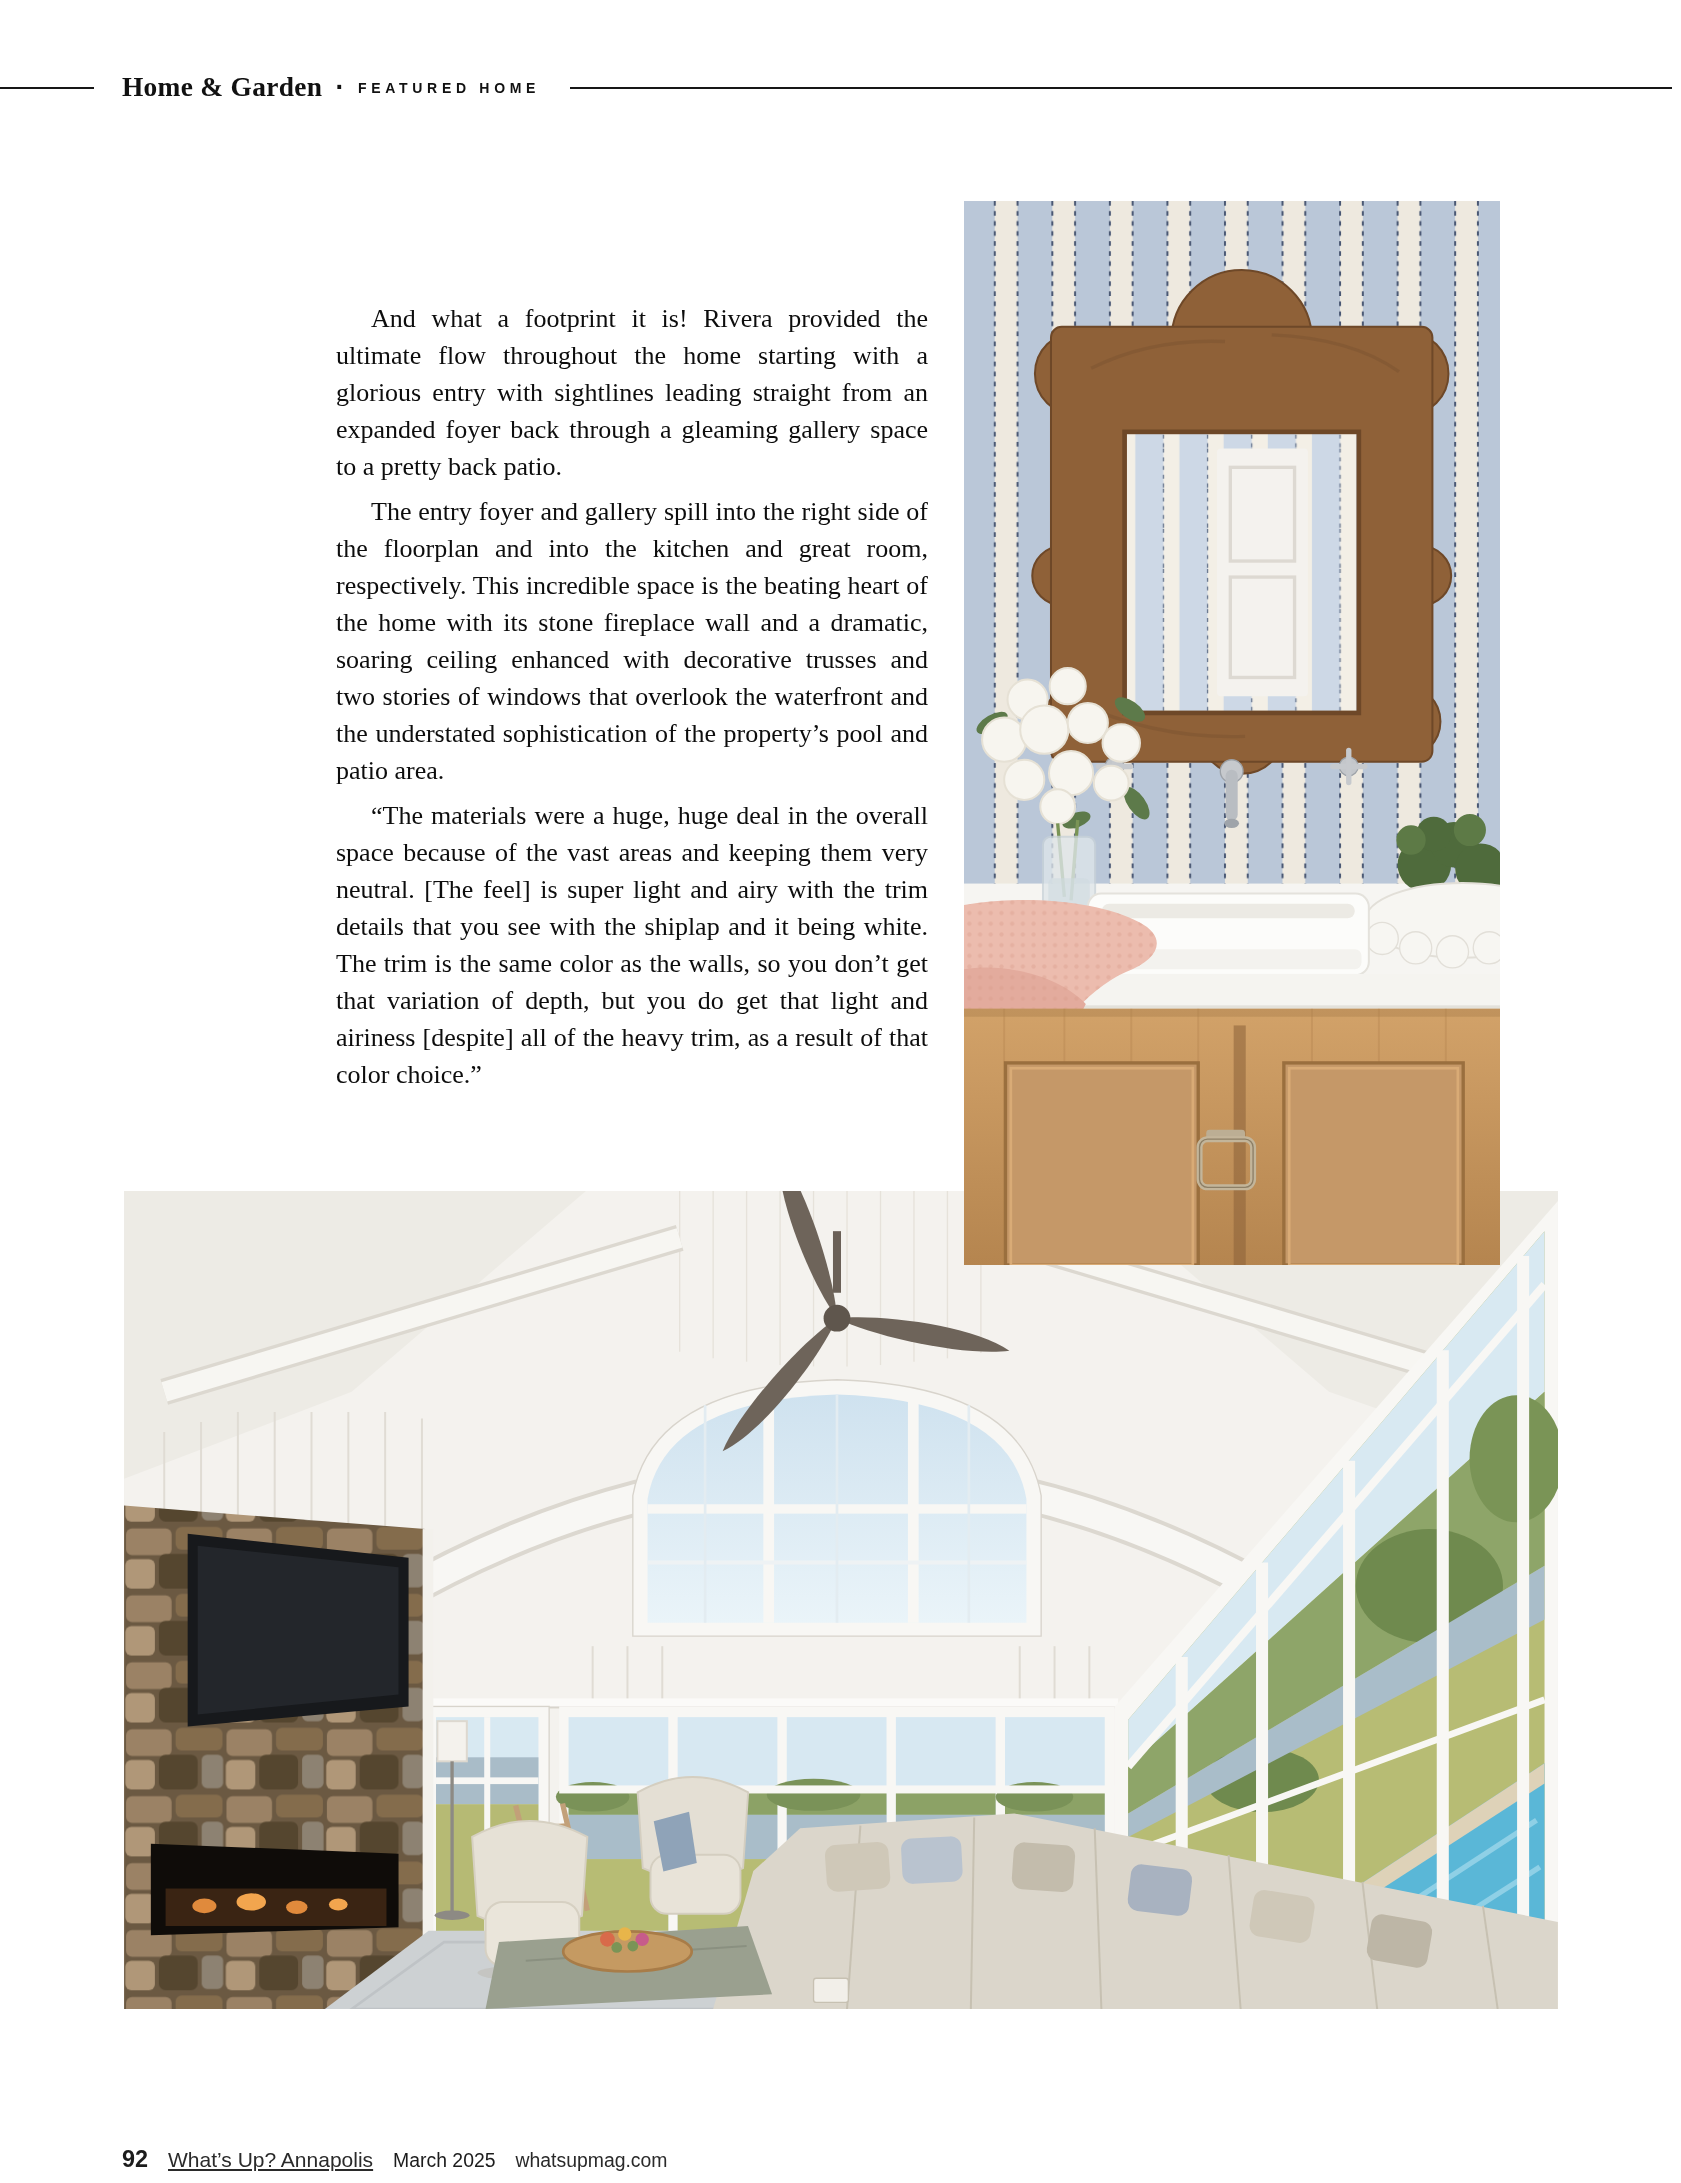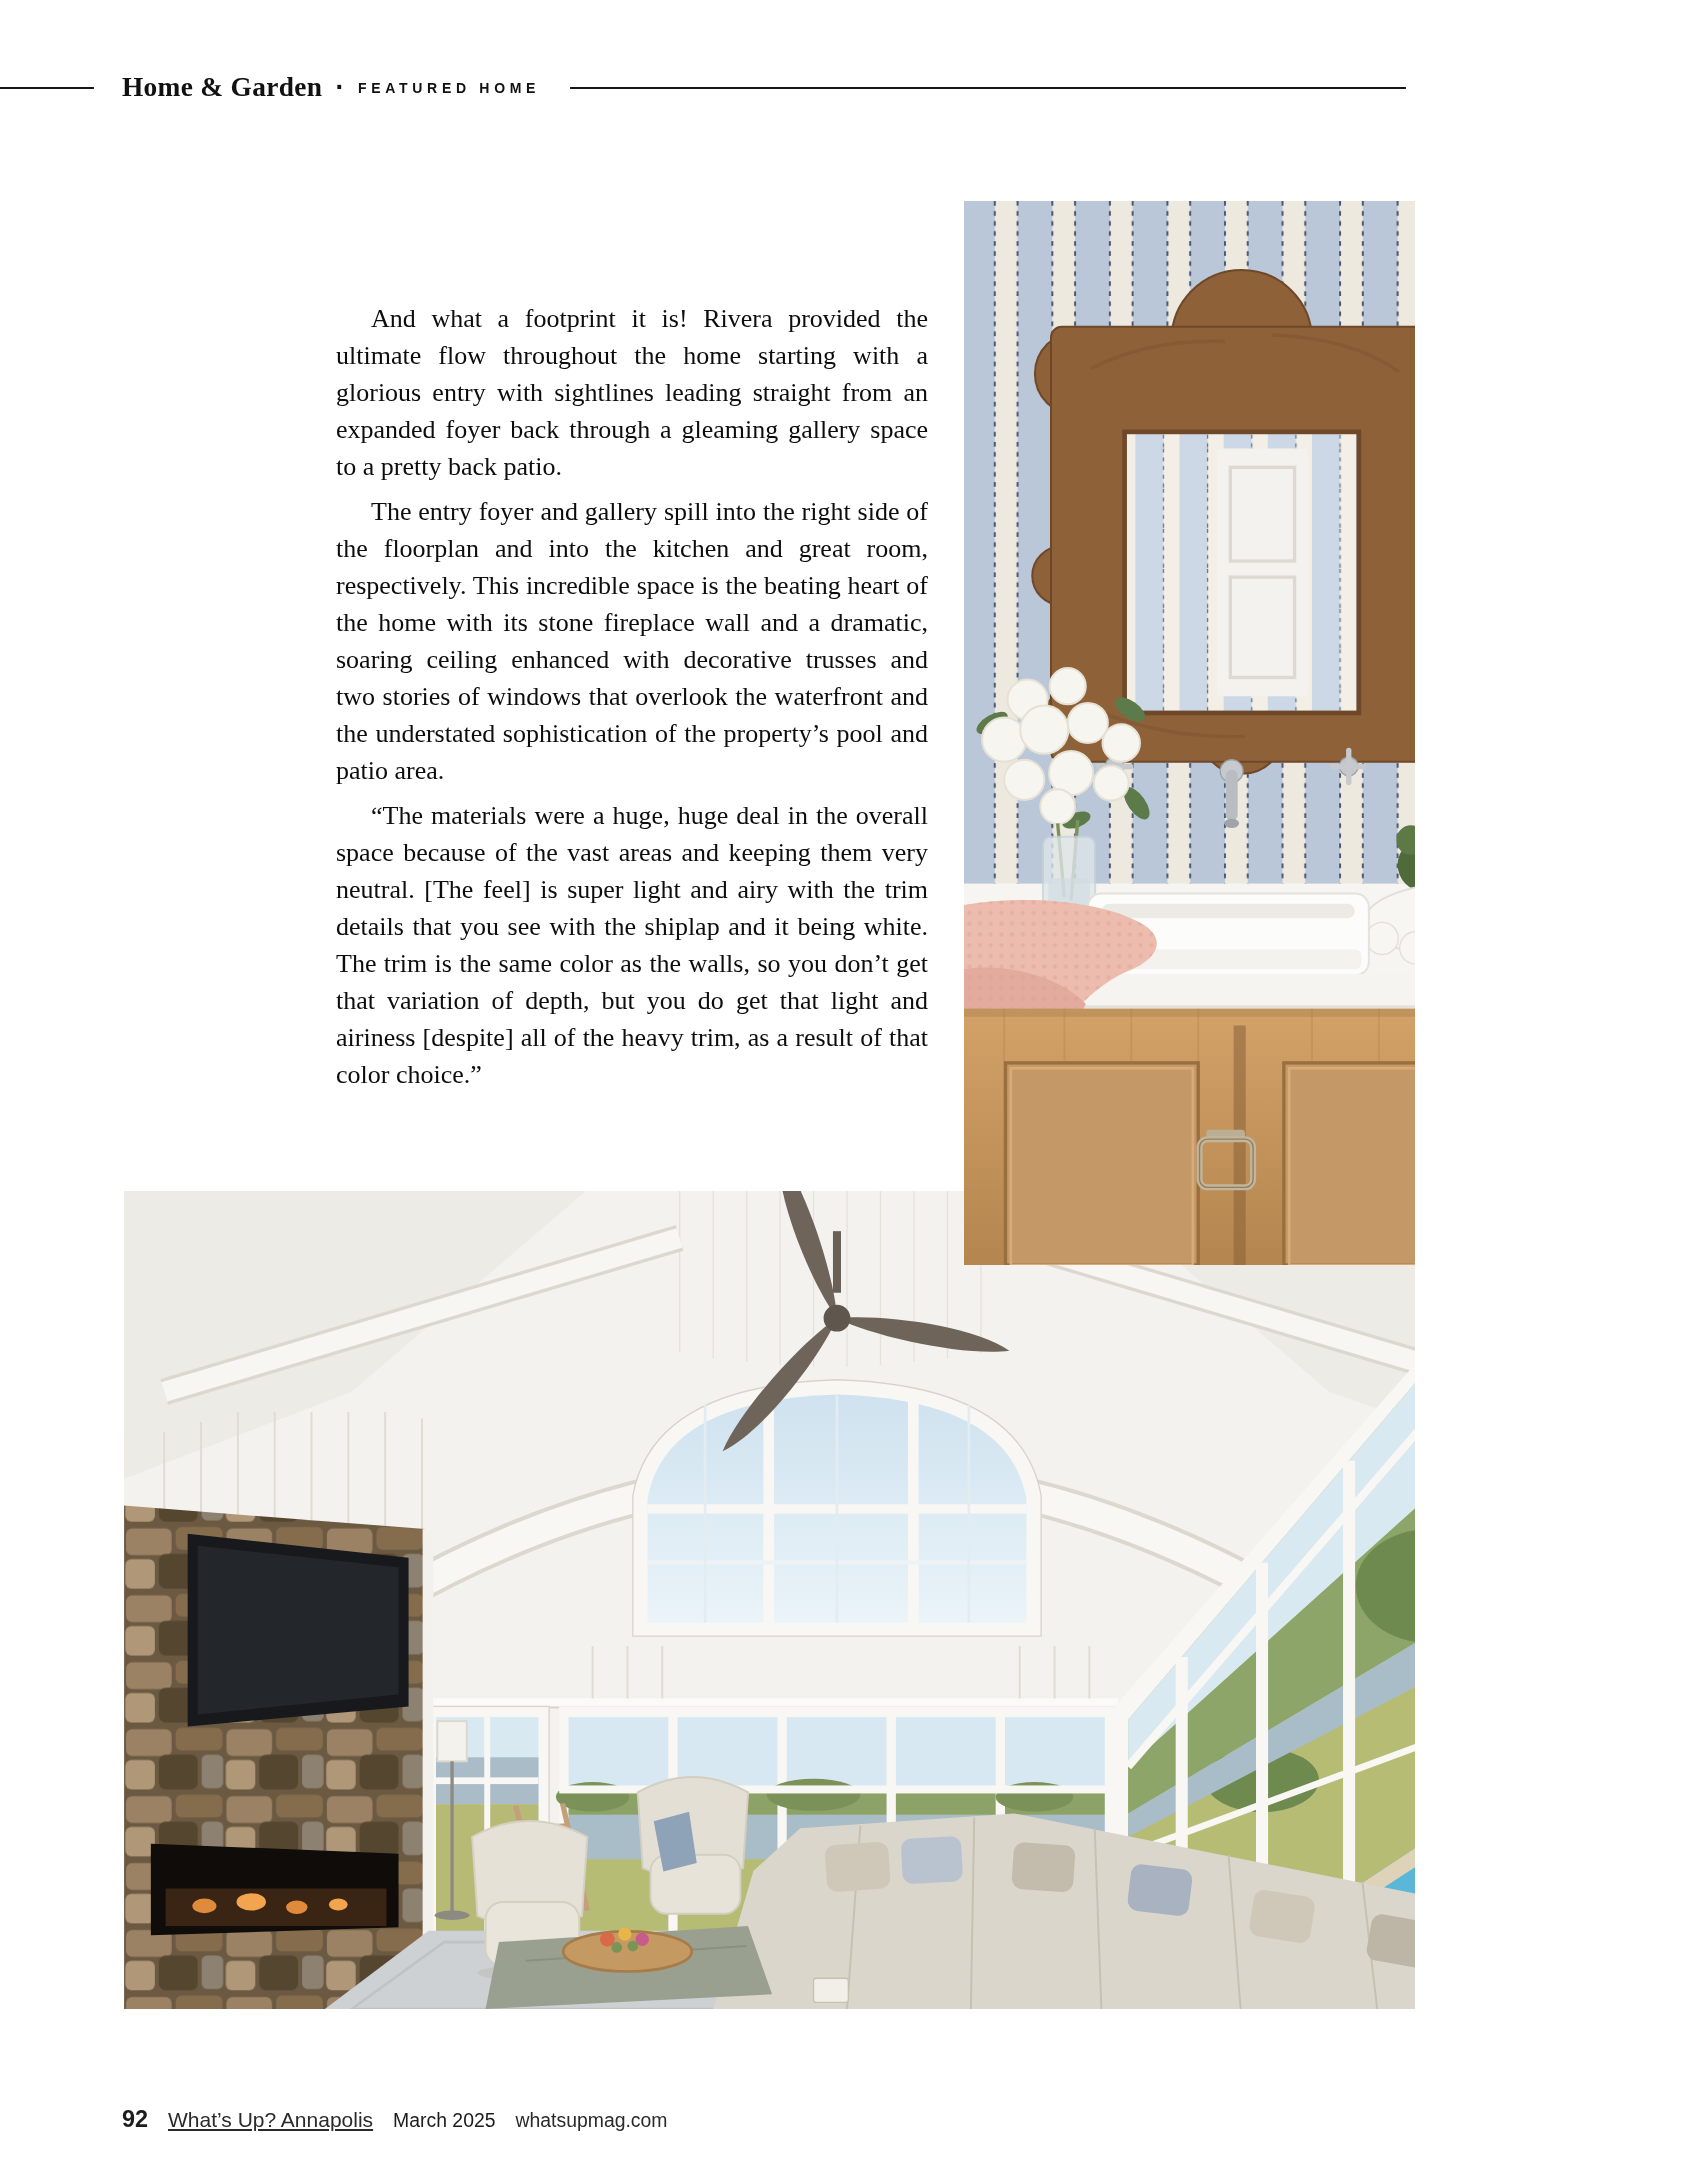--- a/index.html
+++ b/index.html
@@ -1,16 +1,16 @@
 <!DOCTYPE html>
 <html style="font-size:10.7px"><head>
 <meta charset="utf-8">
 <style>
   html,body{margin:0;padding:0;background:#ffffff;}
-  .page{position:relative;width:1415px;height:2183px;background:#ffffff;overflow:hidden;
+  .page{position:relative;width:1681px;height:2183px;background:#ffffff;overflow:hidden;
         font-family:"Liberation Sans",sans-serif;color:#111;}
 
   
   .kicker{position:absolute;top:69px;left:0;right:0;height:37px;display:flex;align-items:center;padding-right:9.4px;box-sizing:border-box;}
   .rule{height:2px;background:#161616;}
   .rule-left{width:94px;margin-right:28px;}
   .rule-right{flex:1;margin-left:29.4px;}
   .kicker-section{font-family:"Liberation Serif",serif;font-weight:bold;font-size:27.4px;letter-spacing:0.3px;}
   .kicker-dot{font-size:27px;font-weight:bold;margin:0 13.4px;}
   .kicker-feature{font-weight:bold;font-size:14px;letter-spacing:4.7px;}
@@ -25,21 +25,21 @@
   .bodycopy p{margin:8px;text-indent:35px;}
 
   
   .photo{position:absolute;overflow:hidden;background:#e8e6e1;}
   .photo svg{display:block;}
   .photo-bathroom{left:964px;top:201px;width:536px;height:1064px;z-index:2;}
   .photo-greatroom{left:124px;top:1191px;width:1434px;height:818px;z-index:1;}
 
   
   .folio{position:absolute;left:122px;top:2106px;display:flex;align-items:baseline;gap:20px;}
-  .folio-number{font-weight:bold;font-size:23.4px;color:#1c1c1c;}
+  .folio-number{font-weight:bold;font-size:23.4px;color:#1c1c1c;margin-top:40px;}
   .folio-mag{font-size:21px;color:#2a2a2a;text-decoration:underline;}
   .folio-issue{font-size:19.4px;font-weight:normal;color:#1c1c1c;}
   .folio-site{font-size:19.4px;color:#2a2a2a;text-align:center;}
 </style>
 </head>
 <body>
 
 <div class="page">
 
   <div class="kicker">

